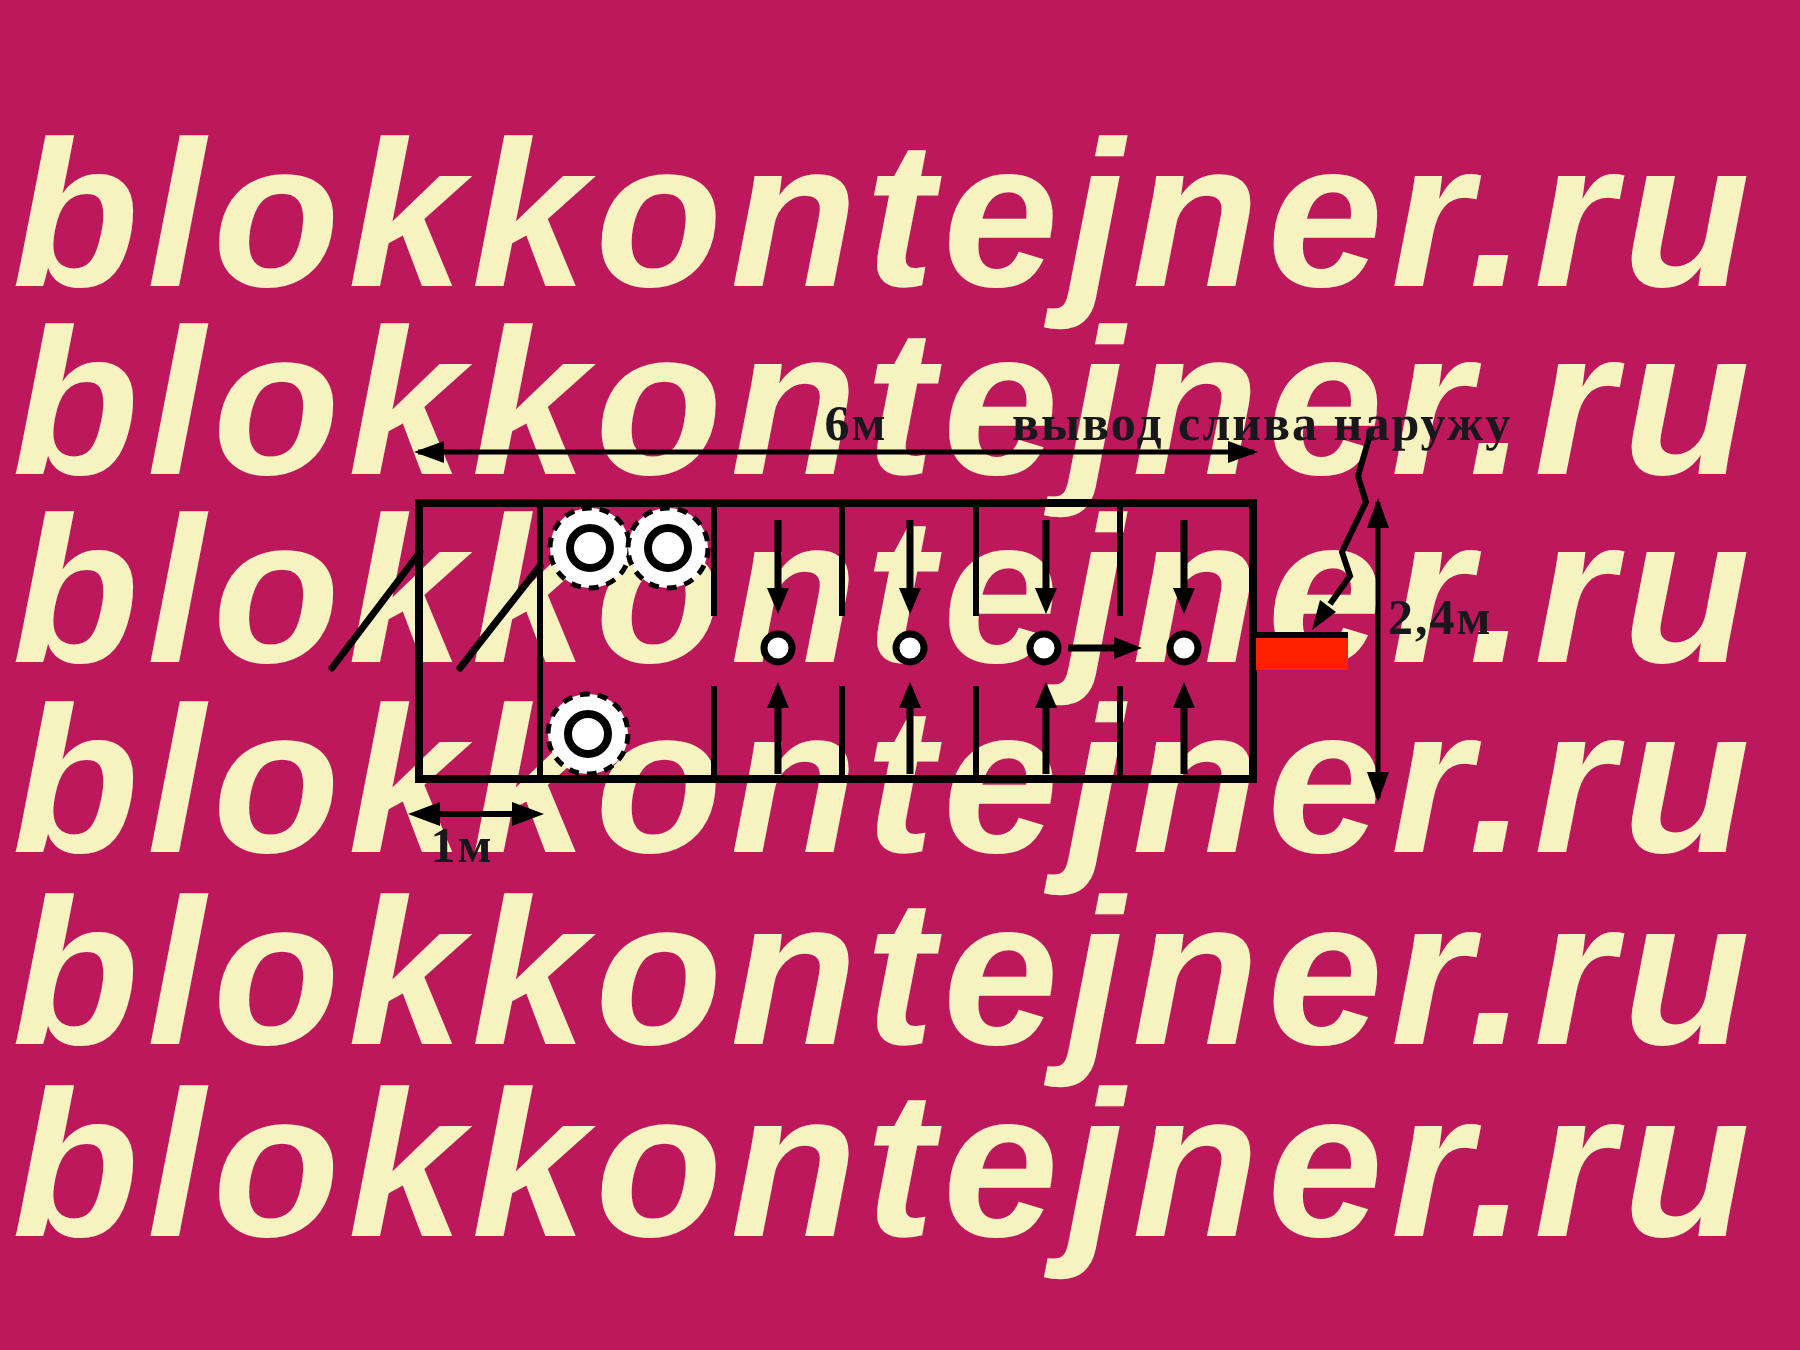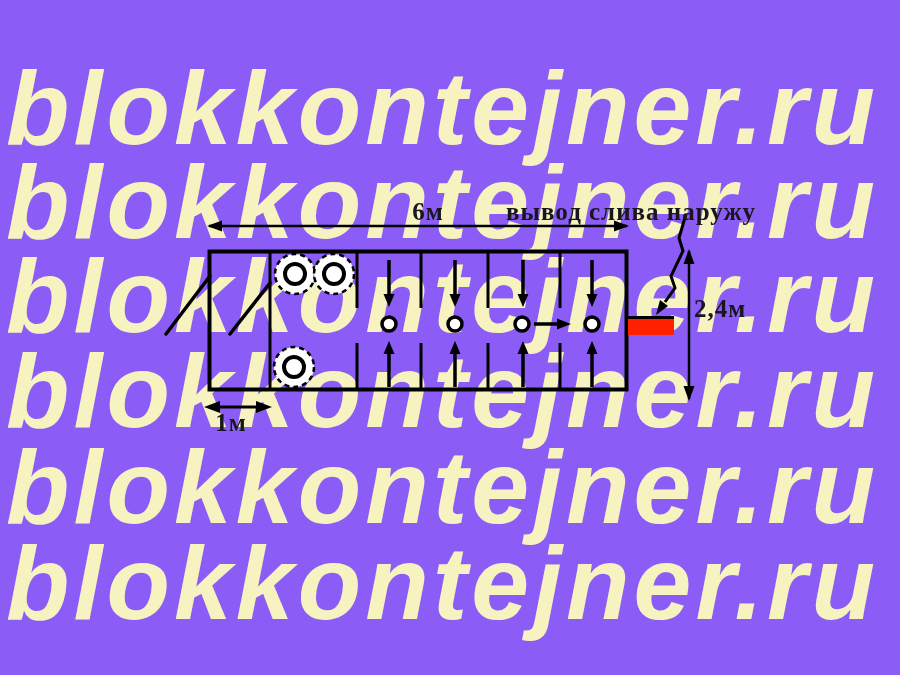--- a/index.html
+++ b/index.html
@@ -1,19 +1,19 @@
 <!DOCTYPE html>
 <html><head>
 <meta charset="utf-8">
 <style>
   html,body{margin:0;padding:0;background:#ffffff;}
   .stage{
     position:relative;
     width:900px;height:675px;
-    background:#8b5cf6;
+    background:#be185d;
     overflow:hidden;
     font-family:"Liberation Serif", serif;
   }
   
   .wm{
     position:absolute;
     left:6px;
     width:900px;
     font-family:"Liberation Sans", sans-serif;
     font-weight:bold;

